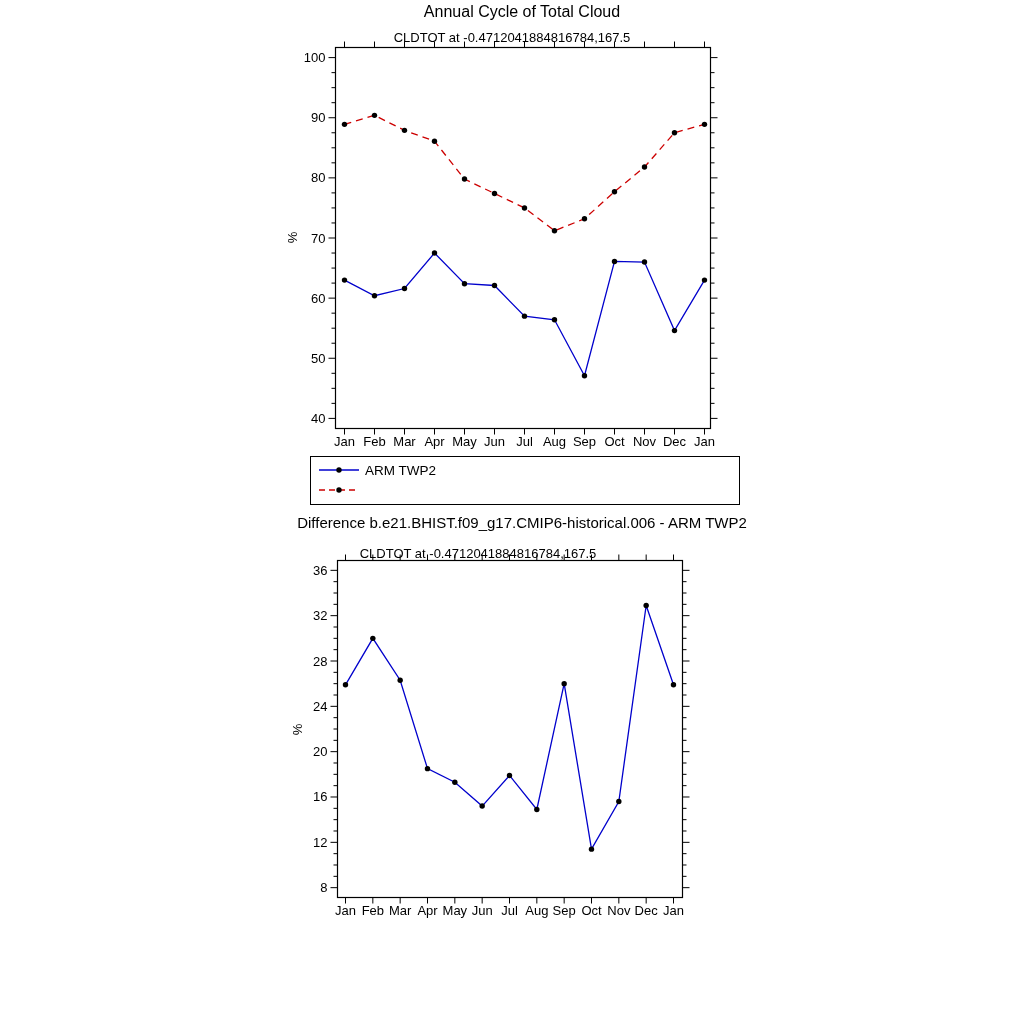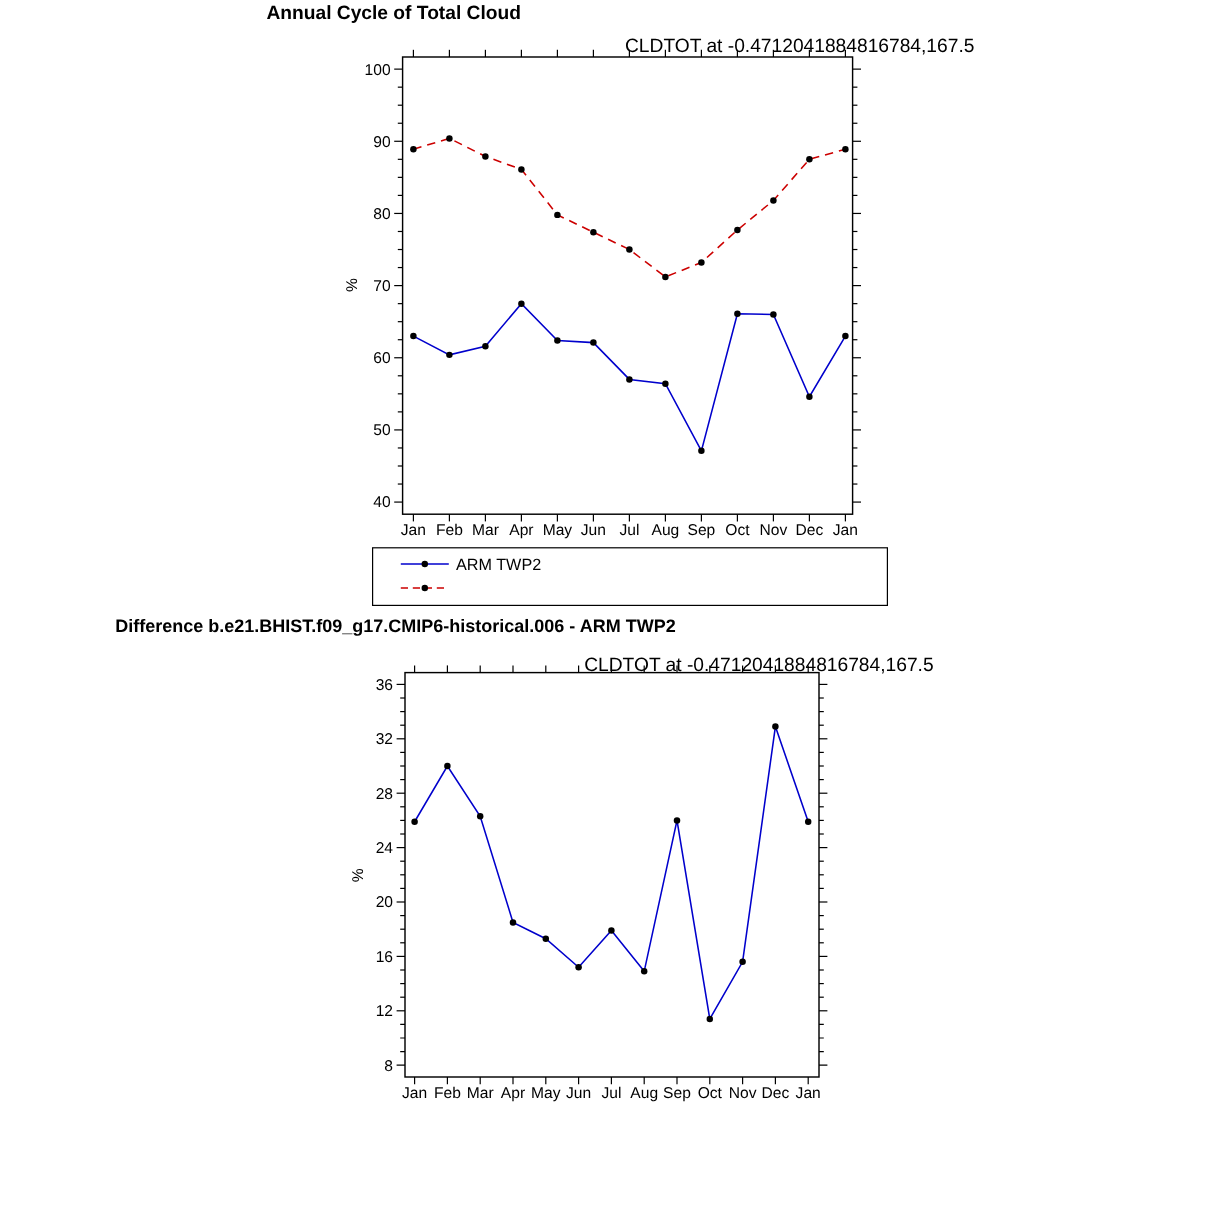--- a/index.html
+++ b/index.html
@@ -1,23 +1,23 @@
 <!DOCTYPE html>
 <html><head>
 <meta charset="utf-8">
 <style>
   html,body{margin:0;padding:0;background:#ffffff}
   .page{position:relative;width:1024px;height:1024px;background:#ffffff;overflow:hidden;
         font-family:"Liberation Sans",sans-serif;color:#000}
   .layer{position:absolute;left:0;top:0}
-  .title{position:absolute;text-align:left;font-weight:bold;white-space:nowrap}
-  .subtitle{position:absolute;text-align:right;font-size:16px;white-space:nowrap}
+  .title{position:absolute;text-align:center;font-weight:normal;white-space:nowrap}
+  .subtitle{position:absolute;text-align:center;font-size:13px;white-space:nowrap}
   .ylab{position:absolute;font-size:13px;transform:rotate(-90deg)}
   .legend{position:absolute;left:310px;top:456px;width:430px;border:1px solid #000;
-          background:#fff;padding:3px 0 4px 22px;box-sizing:border-box}
+          background:#fff;padding:3px 0 4px 7px;box-sizing:border-box}
   .lrow{display:flex;align-items:center;height:20px}
   .key{flex:0 0 auto}
   .ltext{font-size:13.5px;margin-left:5px;white-space:nowrap}
   svg text{font-family:"Liberation Sans",sans-serif;font-size:13px;fill:#000}
 </style>
 </head>
 <body>
 
 <div class="page">
 
@@ -286,17 +286,17 @@
       <span class="ltext">ARM TWP2</span>
     </div>
     <div class="lrow">
       <svg class="key" width="42" height="12">
         <line x1="1" y1="6" x2="41" y2="6" stroke-width="1.3" stroke-dasharray="6 4" stroke="#cc0000"></line>
         <circle cx="21" cy="6" r="2.7" fill="#000000"></circle>
       </svg>
     </div>
   </div>
 
-  <div class="title" style="left:96px;top:514px;width:800px;font-size:15px">Difference b.e21.BHIST.f09_g17.CMIP6-historical.006 - ARM TWP2</div>
+  <div class="title" style="left:122px;top:514px;width:800px;font-size:15px">Difference b.e21.BHIST.f09_g17.CMIP6-historical.006 - ARM TWP2</div>
   <div class="subtitle" style="left:178px;top:546px;width:600px">CLDTOT at -0.4712041884816784,167.5</div>
   <div class="ylab" style="left:292px;top:722px">%</div>
 
 </div>
 
 </body></html>

